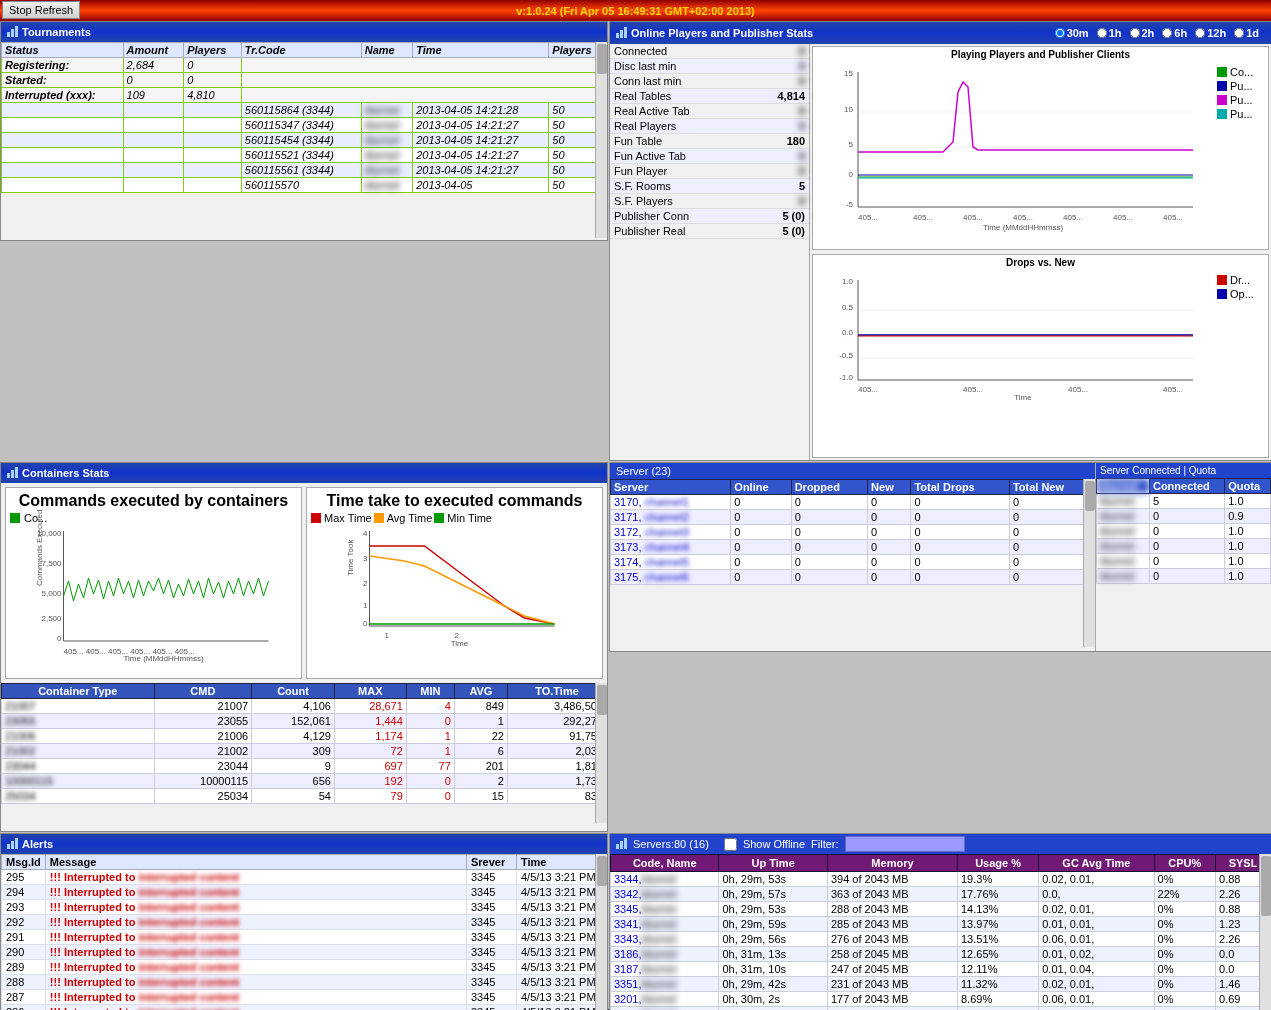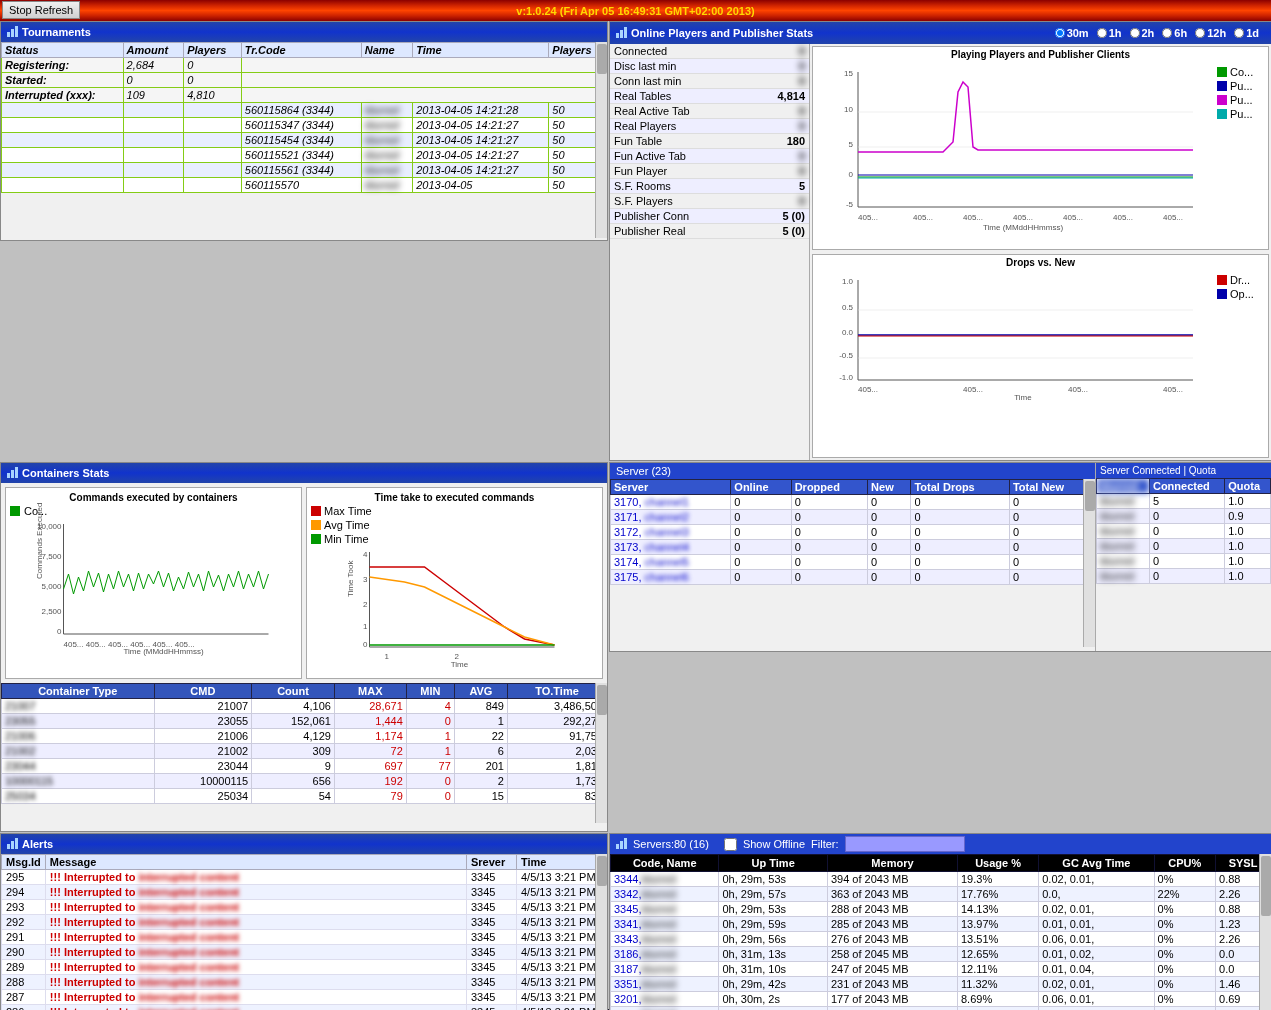--- a/index.html
+++ b/index.html
@@ -109,21 +109,21 @@
     
     .chart-box {
       border: 1px solid #aaa;
       background: white;
       flex: 1;
       padding: 4px;
       position: relative;
     }
     .chart-title {
       text-align: center;
-      font-size: 10px;
+      font-size: 16px;
       font-weight: bold;
       margin-bottom: 2px;
     }
     
     .containers-data-table {
       width: 100%;
       border-collapse: collapse;
       font-size: 10px;
     }
     .containers-data-table th {
@@ -262,21 +262,21 @@
     .servers-sub-table tr:nth-child(odd) { background: #fff; }
     
     .server-link { color: #0000cc; text-decoration: none; }
     
     .servers-main-table {
       width: 100%;
       border-collapse: collapse;
       font-size: 10px;
     }
     .servers-main-table th {
-      background: #000000;
+      background: #701a75;
       color: white;
       border: 1px solid #113;
       padding: 2px 3px;
       white-space: nowrap;
     }
     .servers-main-table td {
       border: 1px solid #ccd;
       padding: 1px 3px;
       white-space: nowrap;
     }
@@ -693,21 +693,21 @@
           <polyline fill="none" stroke="#009900" stroke-width="1" points="30,70 35,55 40,75 45,58 50,72 55,52 60,68 65,54 70,73 75,55 80,70 85,52 90,68 95,55 100,72 105,54 110,70 115,55 120,65 125,52 130,68 135,54 140,72 145,58 150,70 155,53 160,68 165,55 170,72 175,52 180,68 185,56 190,72 195,55 200,68 205,52 210,70 215,55 220,68 225,52 230,70 235,55"></polyline>
           <text x="30" y="128" class="axis-label" font-size="7">405... 405... 405... 405... 405... 405...</text>
           <text x="130" y="135" class="axis-label" text-anchor="middle" font-size="8">Time (MMddHHmmss)</text>
 
           <text x="-60" y="8" class="axis-label" transform="rotate(-90)" font-size="8">Commands Executed</text>
         </svg>
       </div>
 
       <div class="chart-box">
         <div class="chart-title">Time take to executed commands</div>
-        <div style="display:flex; flex-direction:column; gap:2px; font-size:9px; margin-bottom:2px;">
+        <div style="display:flex; flex-direction:row; gap:2px; font-size:9px; margin-bottom:2px;">
           <div style="display:flex;align-items:center;gap:3px;">
               <span class="legend-color" style="background:#cc0000;"></span>
               <span>Max Time</span>
             </div>
           <div style="display:flex;align-items:center;gap:3px;">
               <span class="legend-color" style="background:#ff9900;"></span>
               <span>Avg Time</span>
             </div>
           <div style="display:flex;align-items:center;gap:3px;">
               <span class="legend-color" style="background:#009900;"></span>

